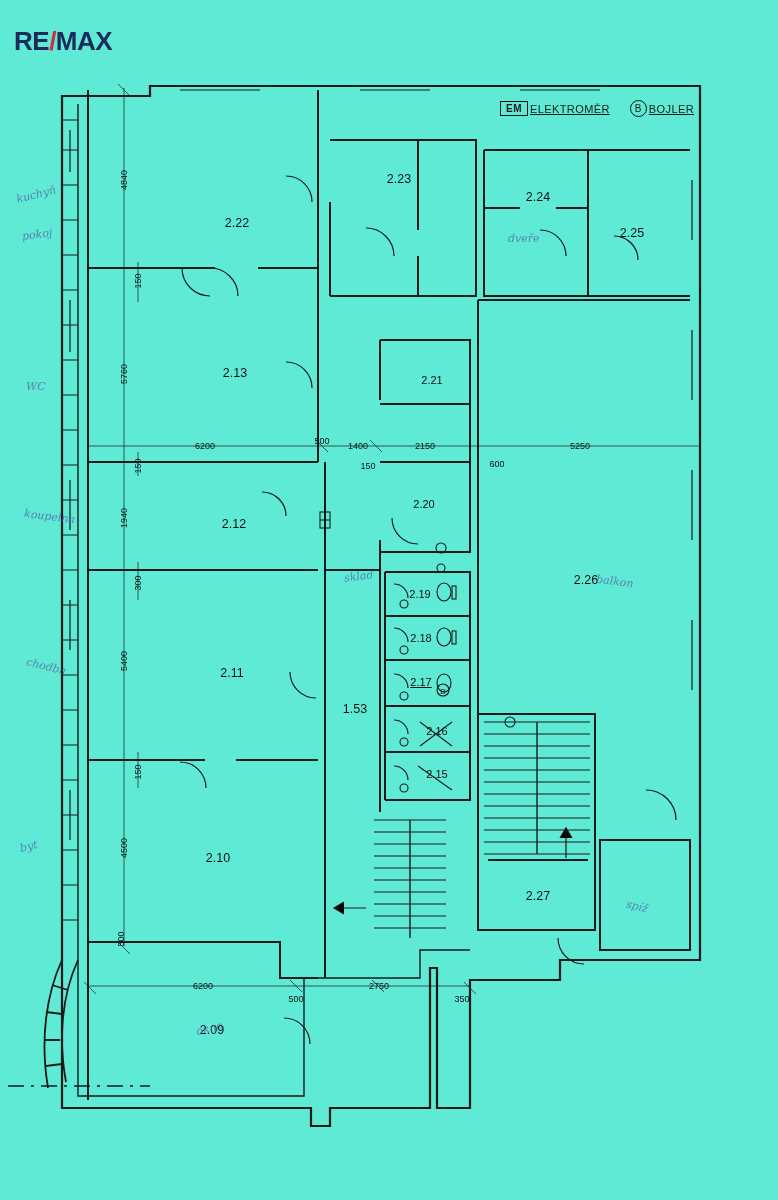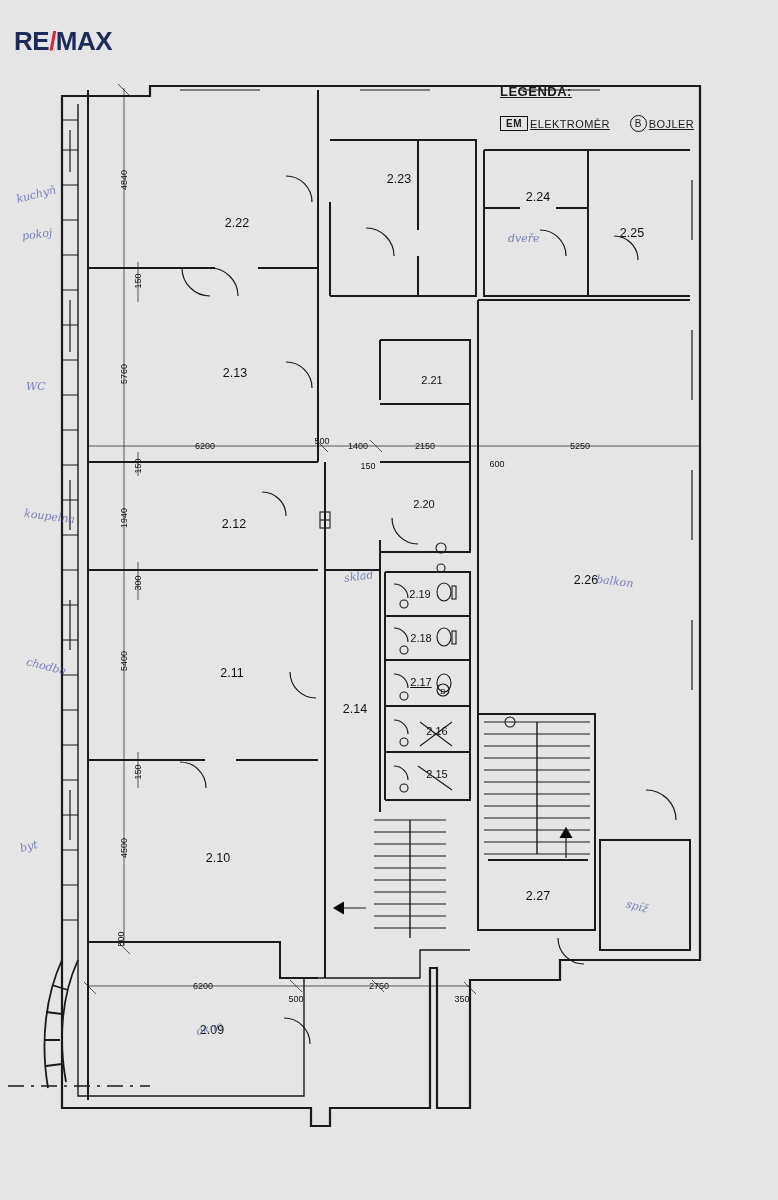--- a/index.html
+++ b/index.html
@@ -5,21 +5,21 @@
   * { box-sizing: border-box; }
   html, body {
     margin: 0; padding: 0;
     background: #ffffff;
     font-family: "Liberation Sans", sans-serif;
   }
   #page {
     position: relative;
     width: 778px;
     height: 1200px;
-    background: #e5e5e5;
+    background: #5eead4;
     overflow: hidden;
   }
   
   #brand {
     position: absolute;
     left: 14px; top: 28px;
     font-family: "Liberation Sans", sans-serif;
     font-weight: bold;
     font-size: 26px;
     letter-spacing: -0.5px;
@@ -258,21 +258,20 @@
 
       <g stroke="#1a1a1a" stroke-width="1.2">
         <path d="M70,130 L70,172 M70,300 L70,352 M70,480 L70,530 M70,600 L70,650 M70,790 L70,840"></path>
         <path d="M692,180 L692,240 M692,330 L692,400 M692,470 L692,540 M692,620 L692,690"></path>
         <path d="M180,90 L260,90 M360,90 L430,90 M520,90 L600,90"></path>
       </g>
     </svg>
   </div>
 
   <div id="legend">
-    <div class="legend-title">LEGENDA:</div>
     <div class="legend-row">
       <span class="sym-box">EM</span>
       <span class="legend-label">ELEKTROMĚR</span>
       <span class="spacer"></span>
       <span class="sym-circle">B</span>
       <span class="legend-label">BOJLER</span>
     </div>
   </div>
 
   <div id="room-labels">
@@ -282,21 +281,21 @@
       <div class="room-label" style="left: 632px; top: 233px;">2.25</div>
       <div class="room-label" style="left: 235px; top: 373px;">2.13</div>
       <div class="room-label small" style="left: 432px; top: 380px;">2.21</div>
       <div class="room-label" style="left: 234px; top: 524px;">2.12</div>
       <div class="room-label small" style="left: 424px; top: 504px;">2.20</div>
       <div class="room-label" style="left: 586px; top: 580px;">2.26</div>
       <div class="room-label small" style="left: 420px; top: 594px;">2.19</div>
       <div class="room-label small" style="left: 421px; top: 638px;">2.18</div>
       <div class="room-label" style="left: 232px; top: 673px;">2.11</div>
       <div class="room-label small" style="left: 421px; top: 682px; text-decoration: underline;">2.17</div>
-      <div class="room-label" style="left: 355px; top: 709px;">2.14</div>
+      <div class="room-label" style="left: 355px; top: 709px;">1.53</div>
       <div class="room-label small" style="left: 437px; top: 731px;">2.16</div>
       <div class="room-label small" style="left: 437px; top: 774px;">2.15</div>
       <div class="room-label" style="left: 218px; top: 858px;">2.10</div>
       <div class="room-label" style="left: 538px; top: 896px;">2.27</div>
       <div class="room-label" style="left: 212px; top: 1030px;">2.09</div>
     </div>
 
   <div id="dim-labels">
       <div class="dim vert" style="left: 124px; top: 180px;">4840</div>
       <div class="dim vert" style="left: 138px; top: 281px;">150</div>

